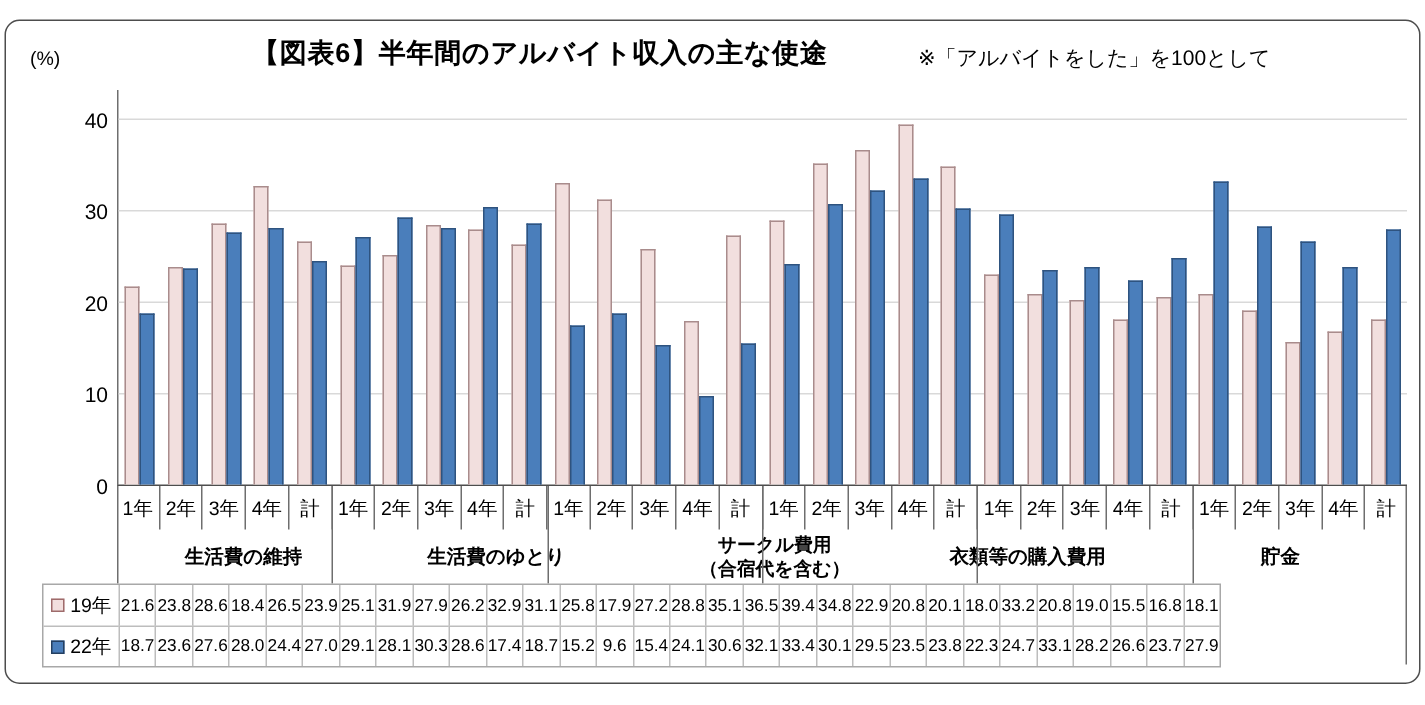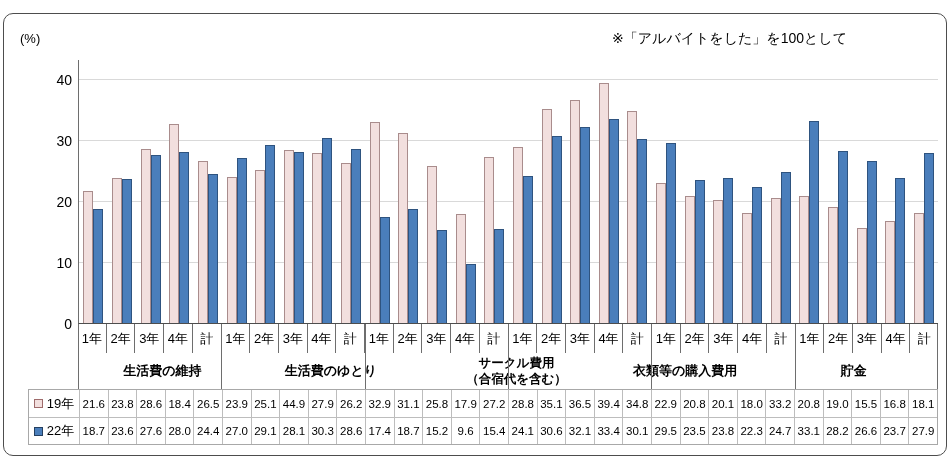--- a/index.html
+++ b/index.html
@@ -33,40 +33,41 @@
   .cat-cell:last-child{border-right:none;}
   #group-row{
     position:absolute;left:78px;top:353px;width:860px;height:36px;display:flex;
   }
   .group-cell{
     flex:1;display:flex;align-items:center;justify-content:center;text-align:center;
     font-size:13px;font-weight:bold;white-space:pre-line;line-height:16px;
   }
   .group-line{position:absolute;width:1px;background:#6e6e6e;}
   #data-table{
-    position:absolute;left:28px;top:389px;width:910px;box-sizing:border-box;
+    position:absolute;left:28px;top:389px;width:786px;box-sizing:border-box;
     display:grid;grid-template-columns:50px repeat(30,1fr);grid-auto-rows:27px;
     border:1px solid #a8a8a8;background:#fff;
   }
   .t-cell{
     box-sizing:border-box;display:flex;align-items:center;justify-content:center;
     font-size:11.5px;border-left:1px solid #bdbdbd;border-top:1px solid #bdbdbd;
     overflow:hidden;white-space:nowrap;
   }
   .t-cell.first-col{border-left:none;justify-content:center;}
   .t-cell.first-row{border-top:none;}
   .legend-label{font-size:13px;}
   .swatch{display:inline-block;width:9px;height:9px;margin-right:4px;box-sizing:border-box;border:1px solid;}
 </style>
 </head>
 <body>
 
 <div id="figure">
   <div id="outer-border"></div>
   <span id="percent-label">(%)</span>
+  <span id="chart-title">【図表6】半年間のアルバイト収入の主な使途</span>
   <span id="chart-note">※「アルバイトをした」を100として</span>
 
   <div id="y-axis">
       <div class="y-tick-label" style="left: 28px; top: 315px;">0</div>
       <div class="y-tick-label" style="left: 28px; top: 254px;">10</div>
       <div class="y-tick-label" style="left: 28px; top: 193px;">20</div>
       <div class="y-tick-label" style="left: 28px; top: 132px;">30</div>
       <div class="y-tick-label" style="left: 28px; top: 71px;">40</div>
     </div>
 
@@ -256,21 +257,21 @@
         <span class="swatch" style="background: rgb(242, 223, 222); border-color: rgb(158, 107, 107);"></span>
         <span class="legend-label">19年</span>
       </div>
       <div class="t-cell first-row">21.6</div>
       <div class="t-cell first-row">23.8</div>
       <div class="t-cell first-row">28.6</div>
       <div class="t-cell first-row">18.4</div>
       <div class="t-cell first-row">26.5</div>
       <div class="t-cell first-row">23.9</div>
       <div class="t-cell first-row">25.1</div>
-      <div class="t-cell first-row">44.9</div>
+      <div class="t-cell first-row">31.9</div>
       <div class="t-cell first-row">27.9</div>
       <div class="t-cell first-row">26.2</div>
       <div class="t-cell first-row">32.9</div>
       <div class="t-cell first-row">31.1</div>
       <div class="t-cell first-row">25.8</div>
       <div class="t-cell first-row">17.9</div>
       <div class="t-cell first-row">27.2</div>
       <div class="t-cell first-row">28.8</div>
       <div class="t-cell first-row">35.1</div>
       <div class="t-cell first-row">36.5</div>

